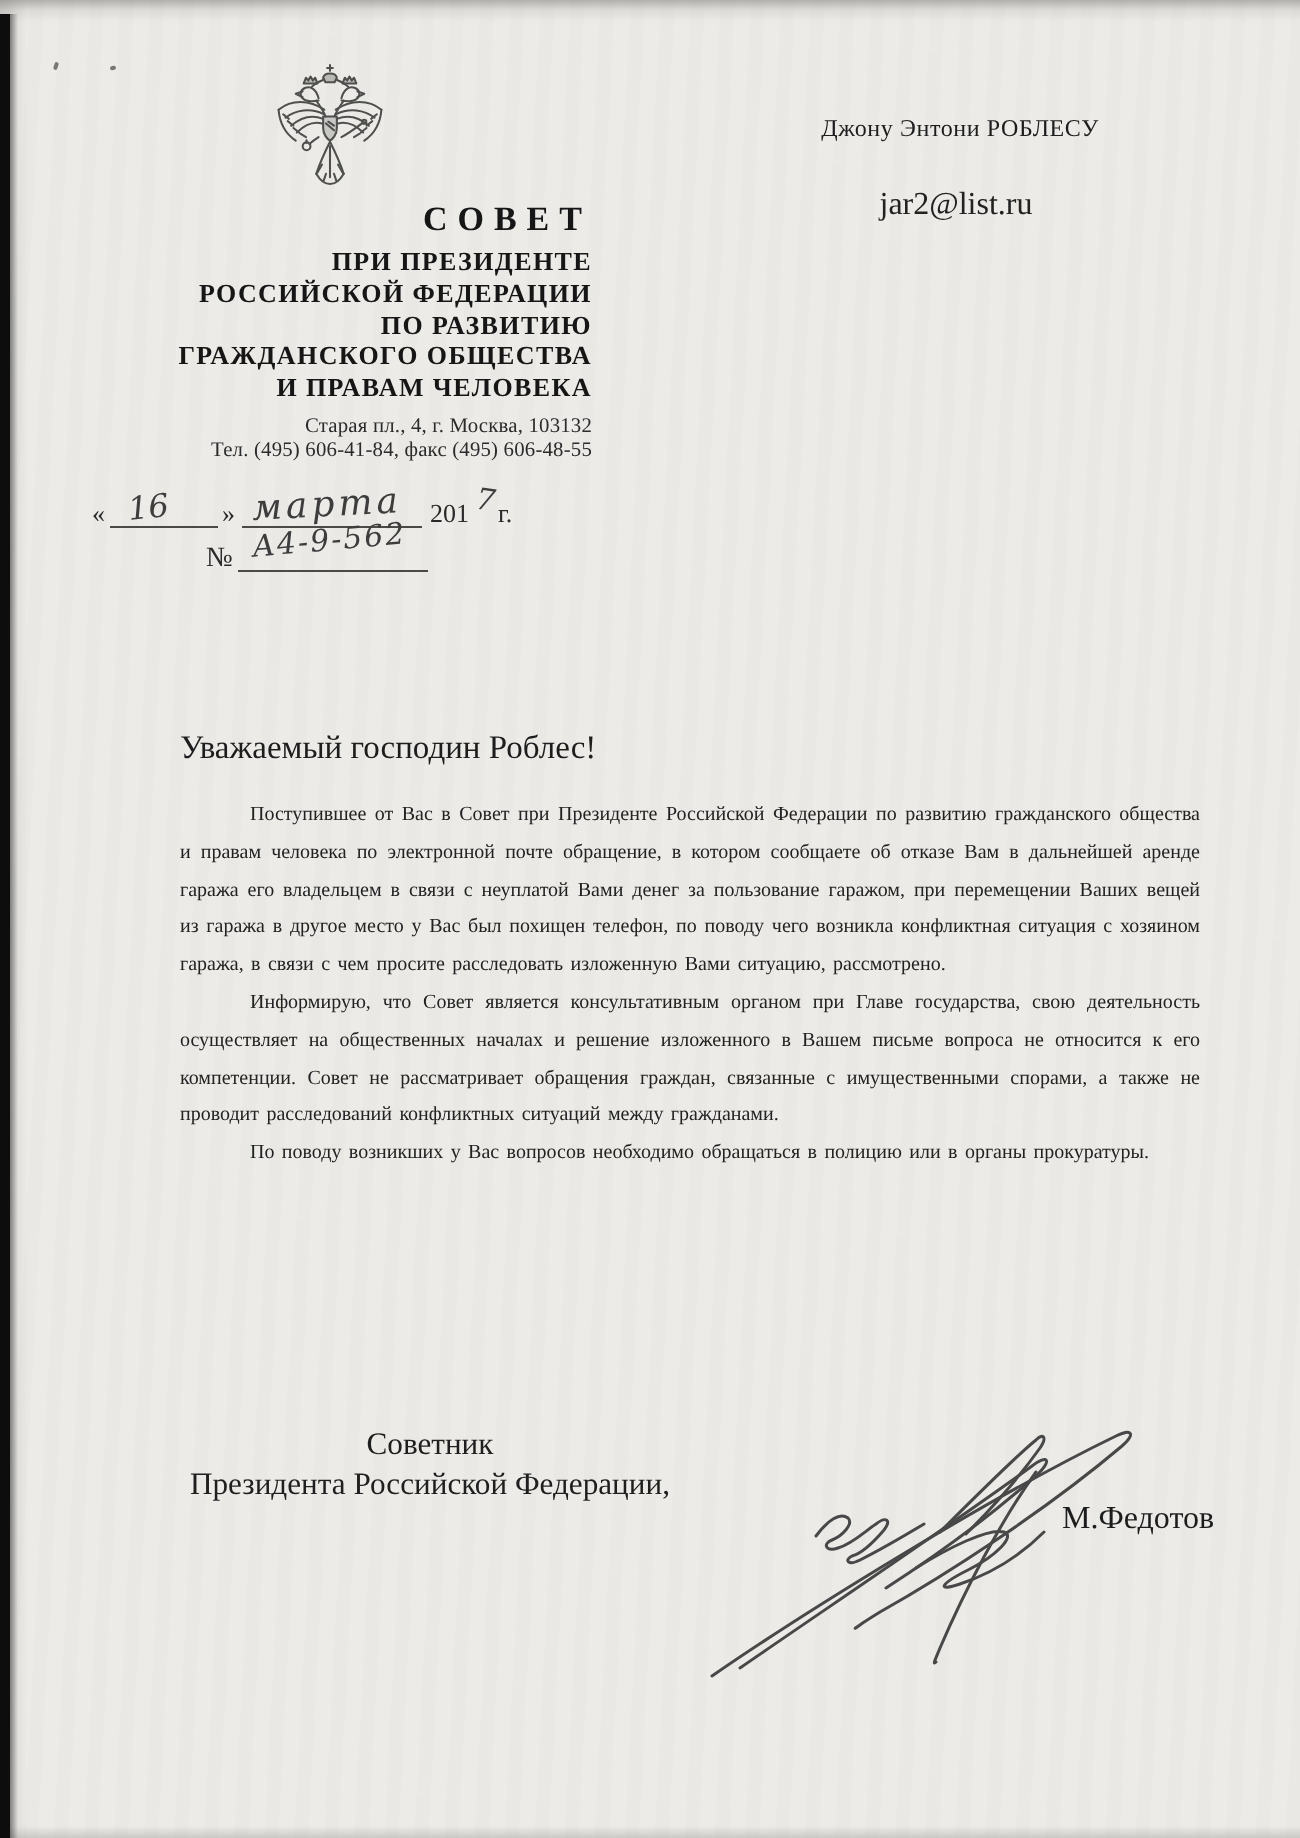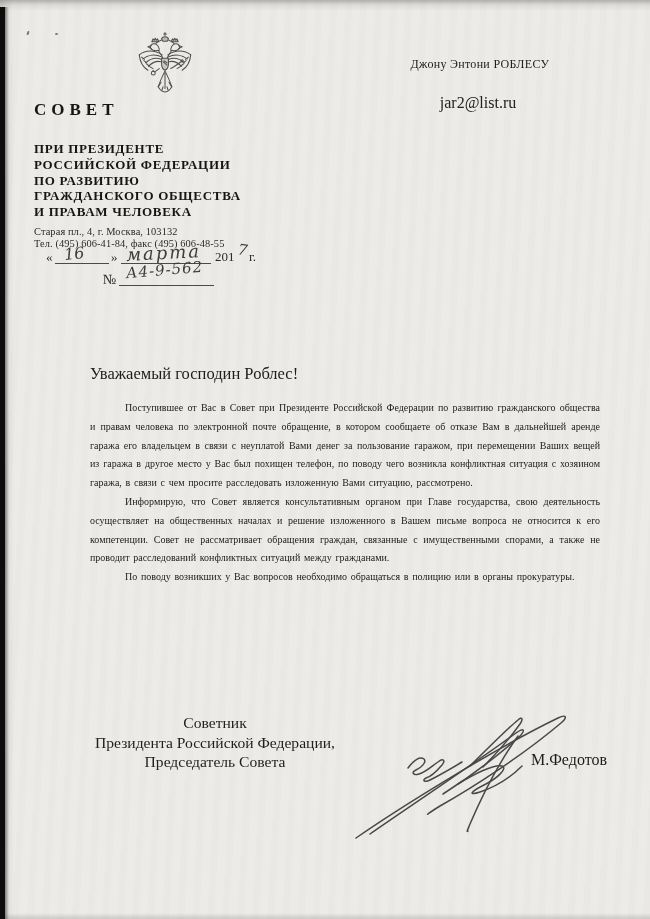--- a/index.html
+++ b/index.html
@@ -17,25 +17,25 @@
     font-family:"Liberation Serif", serif;
     color:#1f1f1f;
   }
   .edge-left{position:absolute;left:0;top:7px;width:5px;height:912px;background:#0d0d0d;}
   .edge-left-soft{position:absolute;left:5px;top:7px;width:4px;height:912px;background:linear-gradient(90deg,rgba(20,20,20,.45),rgba(0,0,0,0));}
   .speck{position:absolute;background:#5a5a58;border-radius:1px;opacity:.8;}
   .speck.a{left:27px;top:31px;width:2px;height:4px;transform:rotate(18deg);}
   .speck.b{left:55px;top:33px;width:3px;height:2px;transform:rotate(-12deg);}
 
   
-  .letterhead{position:absolute;left:34px;top:30px;width:262px;text-align:left;}
+  .letterhead{position:absolute;left:34px;top:30px;width:262px;text-align:right;}
   .emblem{display:block;margin:2px auto 4px;}
   .lh-title{font-size:17px;font-weight:bold;letter-spacing:5px;margin-top:2px;color:#161616;}
   .lh-line{font-size:13px;font-weight:bold;letter-spacing:0.7px;line-height:15.8px;color:#161616;}
-  .lh-line.first{margin-top:21px;}
+  .lh-line.first{margin-top:3px;}
   .lh-contacts{margin-top:6px;font-size:10.4px;line-height:12px;color:#2b2b2b;letter-spacing:0.1px;}
 
   
   .ref{position:absolute;left:0;top:0;width:320px;}
   .printed{position:absolute;font-size:13px;color:#2a2a2a;}
   .rule{position:absolute;border-bottom:1.2px solid #4a4a48;}
   .hand{
     position:absolute;
     font-family:"DejaVu Serif", serif;
     font-style:italic;
@@ -155,21 +155,20 @@
   <div class="body-block">
     <p class="salutation">Уважаемый господин Роблес!</p>
     <p class="para">Поступившее от Вас в Совет при Президенте Российской Федерации по развитию гражданского общества и правам человека по электронной почте обращение, в котором сообщаете об отказе Вам в дальнейшей аренде гаража его владельцем в связи с неуплатой Вами денег за пользование гаражом, при перемещении Ваших вещей из гаража в другое место у Вас был похищен телефон, по поводу чего возникла конфликтная ситуация с хозяином гаража, в связи с чем просите расследовать изложенную Вами ситуацию, рассмотрено.</p>
     <p class="para">Информирую, что Совет является консультативным органом при Главе государства, свою деятельность осуществляет на общественных началах и решение изложенного в Вашем письме вопроса не относится к его компетенции. Совет не рассматривает обращения граждан, связанные с имущественными спорами, а также не проводит расследований конфликтных ситуаций между гражданами.</p>
     <p class="para">По поводу возникших у Вас вопросов необходимо обращаться в полицию или в органы прокуратуры.</p>
   </div>
 
   <div class="sig-titles">
     <div>Советник</div>
     <div>Президента Российской Федерации,</div>
-    <div>Председатель Совета</div>
   </div>
 
   <svg class="sig-mark" width="232" height="138" viewBox="0 0 232 138" aria-hidden="true">
     <g stroke="#3b3b3b" stroke-width="1.5" fill="none" stroke-linecap="round" opacity="0.92">
       <path d="M6,132 C48,103 142,44 208,12 C216,8 218,11 211,17 C172,50 122,82 90,100 C77,108 74,111 82,105"></path>
       <path d="M20,128 C62,99 132,52 166,27 C174,21 176,24 169,31 C142,55 110,77 93,88"></path>
       <path d="M120,60 C140,40 158,22 168,14 C172,10 173.5,13 170,18 C160,32 146,48 133,61"></path>
       <path d="M58,62 C64,54 70,50 74,53 C77,56 71,62 66,64 C61,66 63,70 69,68 C76,66 82,60 88,56 C93,52 96,54 92,59 C86,66 80,71 76,72 C72,74 74,77 80,74 C90,69 102,62 112,56"></path>
       <path d="M108,78 C124,68 144,58 152,60 C158,62 148,72 134,79 C120,86 118,90 130,86 C148,80 162,70 172,60"></path>
       <path d="M168,30 C150,55 132,90 120,118 C118,123 116,127 118,125"></path>

